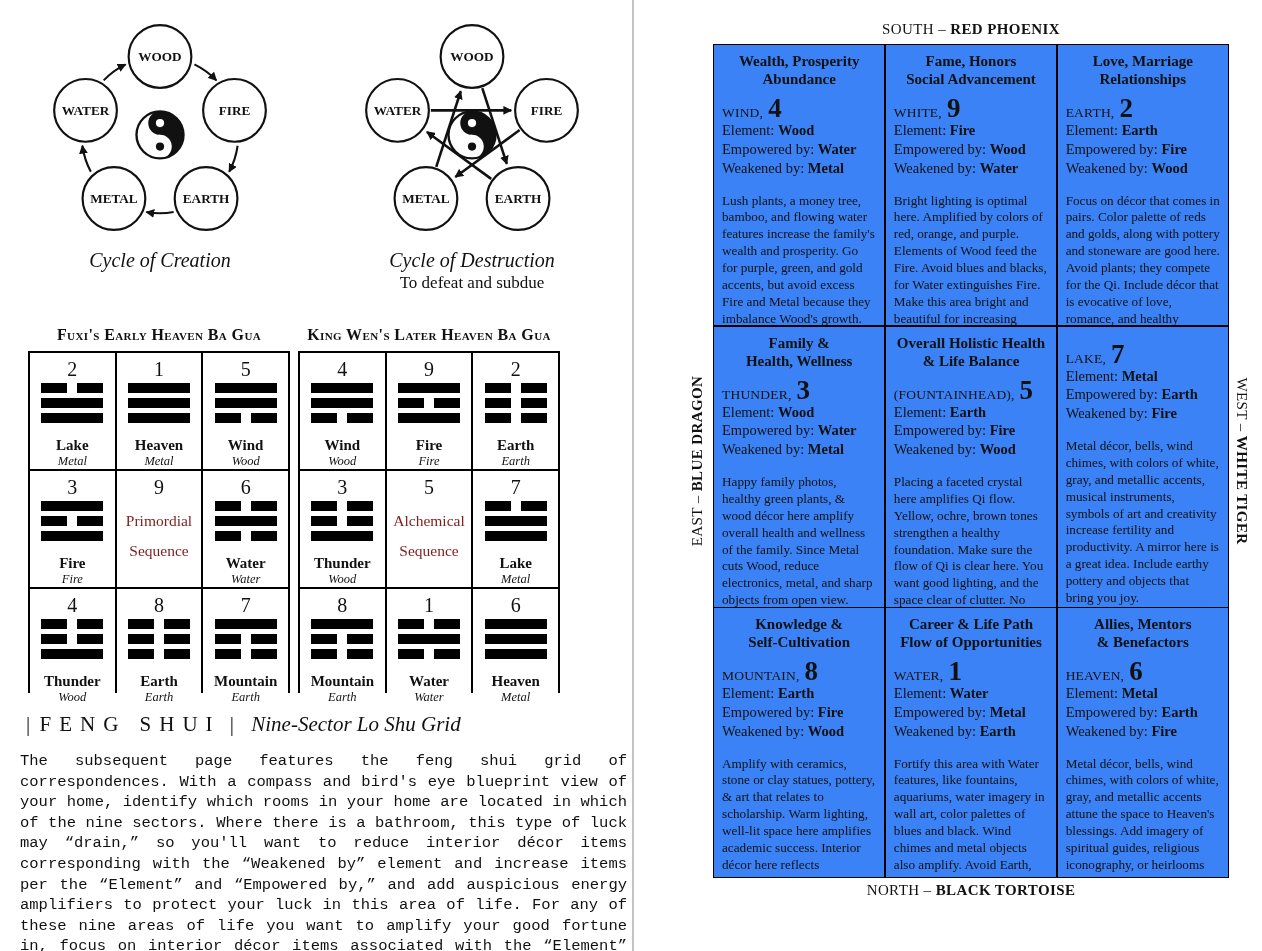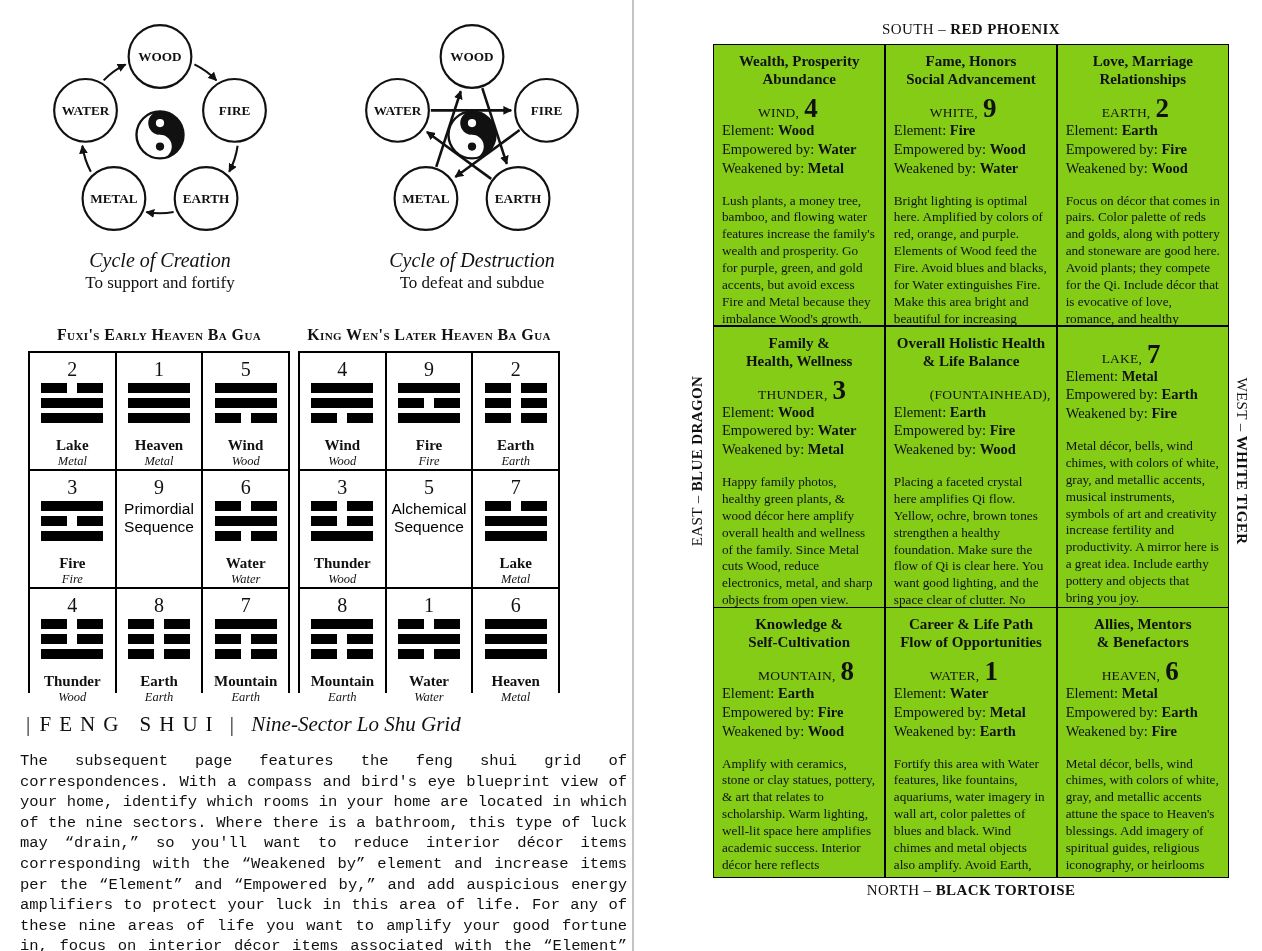--- a/index.html
+++ b/index.html
@@ -23,44 +23,44 @@
            height:338px;background:#000;border:2px solid #000;gap:2px;}
   .bg-cell{background:#fff;display:flex;flex-direction:column;align-items:center;padding-top:3px;}
   .bg-num{font-size:20px;line-height:26px;}
   .trigram{display:flex;flex-direction:column;gap:5px;margin-top:1px;}
   .tri-row{width:62px;height:10px;display:flex;}
   .tri-solid .tri-bar{width:62px;height:10px;background:#000;}
   .tri-broken{justify-content:space-between;}
   .tri-broken .tri-bar{width:26px;height:10px;background:#000;}
   .bg-name{font-weight:bold;font-size:15px;line-height:18px;margin-top:13px;}
   .bg-elem{font-style:italic;font-size:12.5px;line-height:15px;}
-  .bg-seq{font-family:Liberation Sans, sans-serif;font-size:15.5px;color:#000000;line-height:18px;}
+  .bg-seq{font-family:Liberation Serif, serif;font-size:15.5px;color:#7f1d1d;margin-top:12px;line-height:18px;}
 
   .section-head{position:absolute;top:712px;left:22px;font-size:21px;white-space:nowrap;}
   .sh-pipe{margin:0 4px;}
   .sh-title{letter-spacing:8px;}
   .sh-sub{font-style:italic;margin-left:8px;}
   .body-par{position:absolute;top:751px;left:20px;width:607px;font-size:15.5px;line-height:1.33;text-align:justify;font-family:Liberation Mono, monospace;}
 
   
   .page-right{position:absolute;left:634px;top:0;width:628px;height:741px;}
   .compass-h{position:absolute;left:79px;width:516px;text-align:center;font-size:15px;letter-spacing:.4px;white-space:nowrap;}
   .south-label{top:21px;}
   .north-label{top:882px;}
   .side-label{position:absolute;white-space:nowrap;font-size:15px;letter-spacing:.4px;}
   .east-label{top:461px;left:63px;transform:translate(-50%,-50%) rotate(-90deg);}
   .west-label{top:461px;left:607px;transform:translate(-50%,-50%) rotate(90deg);}
   .label-name{font-weight:bold;}
 
   .loshu{position:absolute;top:44px;left:79px;width:516px;height:834px;background:#000;border:1.5px solid #000;
          display:grid;grid-template-columns:1fr 1fr 1fr;grid-template-rows:280px 280px 1fr;gap:1.5px;box-sizing:border-box;}
-  .ls-cell{background:#84cc16;padding:7px 8px 4px 8px;overflow:hidden;}
+  .ls-cell{background:#3b82f6;padding:7px 8px 4px 8px;overflow:hidden;}
   .ls-title{text-align:center;font-weight:bold;font-size:15px;line-height:1.2;}
   .ls-gua{display:flex;align-items:baseline;gap:5px;margin-top:8px;}
-  .ls-gua-word{font-size:13.5px;letter-spacing:.2px;margin-left:36px;}
+  .ls-gua-word{font-size:13.5px;letter-spacing:.2px;}
   .ls-gua-num{font-size:27px;font-weight:bold;line-height:.9;}
   .ls-attr{font-size:14.5px;line-height:1.3;}
   .ls-attr .ls-val{font-weight:bold;}
   .ls-desc{margin-top:15px;font-size:13.2px;line-height:1.28;}
 </style>
 </head>
 <body>
 
 <div class="spread">
 
@@ -100,21 +100,20 @@
             <circle cx="150" cy="117" r="24" fill="#fff"></circle>
             <path d="M150,93 A24,24 0 0 1 150,141 Z" fill="#111"></path>
             <circle cx="150" cy="105" r="12" fill="#111"></circle>
             <circle cx="150" cy="129" r="12" fill="#fff"></circle>
             <circle cx="150" cy="105" r="4.2" fill="#fff"></circle>
             <circle cx="150" cy="129" r="4.2" fill="#111"></circle>
             <circle cx="150" cy="117" r="24" fill="none" stroke="#111" stroke-width="2.4"></circle>
           </g>
         </svg>
         <div class="cap-title">Cycle of Creation</div>
-        <div class="cap-sub">To support and fortify</div>
       </div>
 
       <div class="diagram">
         <svg viewBox="0 0 300 220" width="294" height="216">
           <g fill="#fff" stroke="#111" stroke-width="2.2">
             <circle cx="150" cy="37" r="32"></circle>
               <circle cx="226" cy="92" r="32"></circle>
             <circle cx="197" cy="182" r="32"></circle>
               <circle cx="103" cy="182" r="32"></circle>
             <circle cx="74" cy="92" r="32"></circle>

